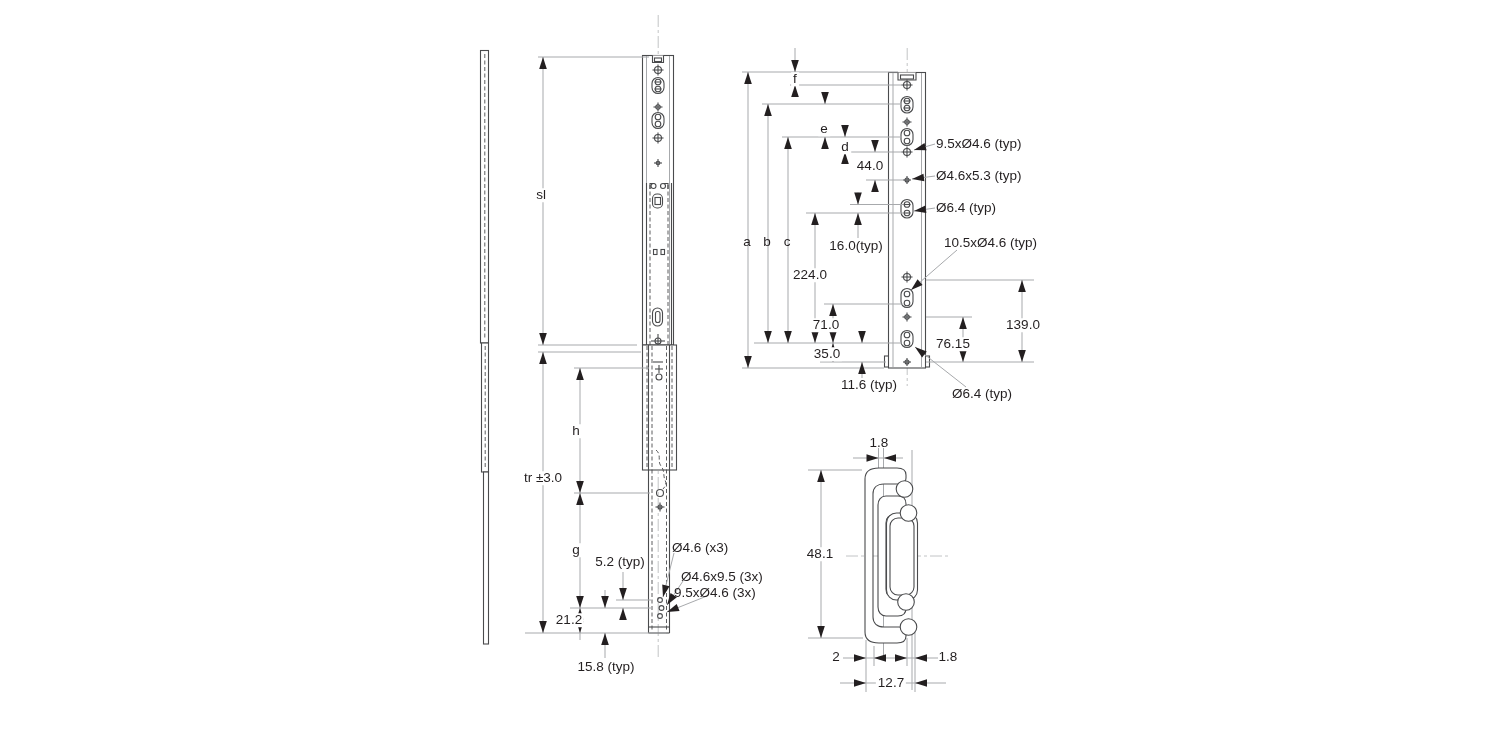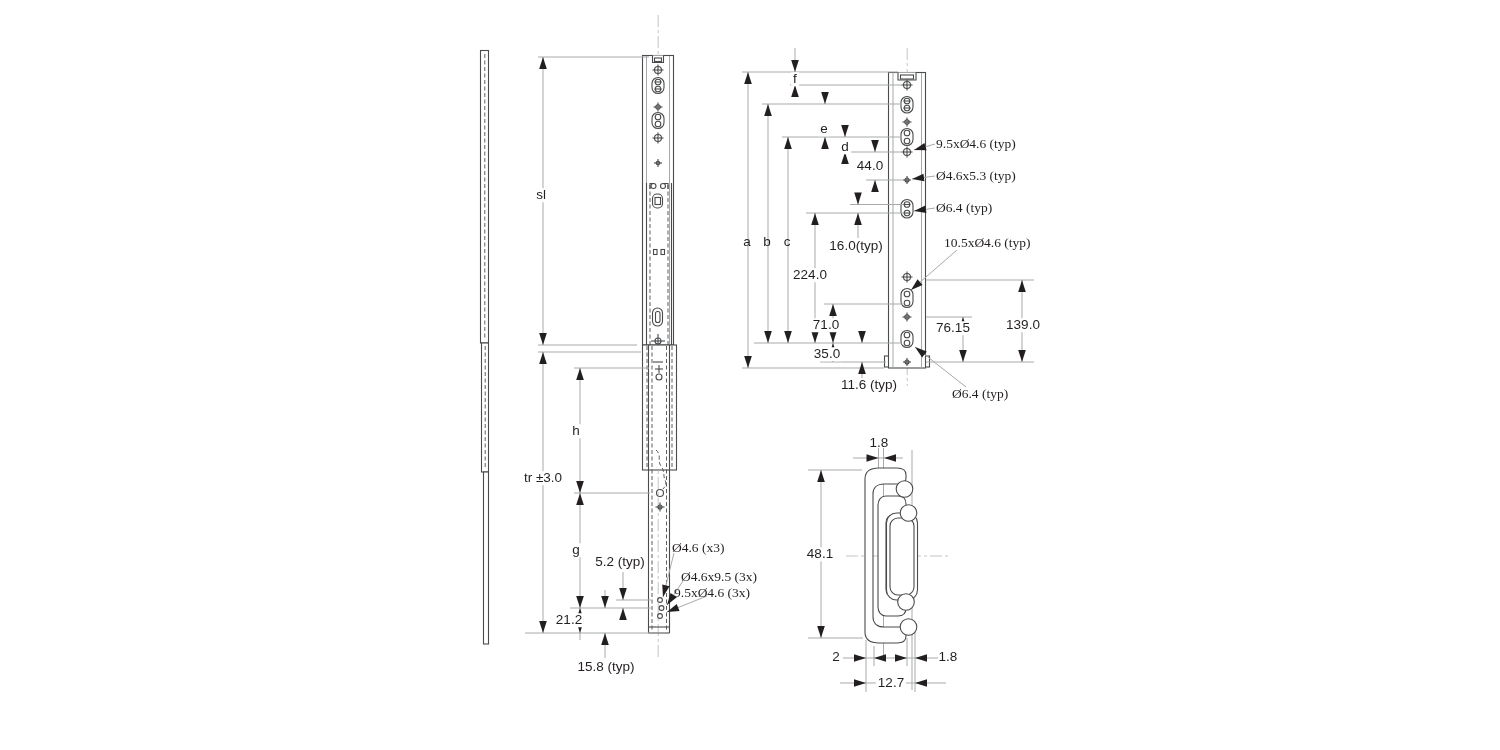--- a/index.html
+++ b/index.html
@@ -1,21 +1,21 @@
 <!DOCTYPE html>
 <html><head>
 <meta charset="utf-8">
 <style>
   html,body{margin:0;padding:0;background:#fff;}
   #canvas{position:relative;width:1500px;height:750px;background:#ffffff;overflow:hidden;
           font-family:"Liberation Sans", sans-serif;}
   #linework{position:absolute;left:0;top:0;}
   .lbl{position:absolute;font-size:13.5px;color:#231f20;white-space:nowrap;
        transform:translate(-50%,-50%);line-height:1;}
-  .la{transform:translate(0,-50%);font-family:Liberation Serif, serif;}
+  .la{transform:translate(0,-50%);}
   .bg{background:#ffffff;padding:0 2px;}
   
   .o{stroke:#4a4b4d;stroke-width:1.1;fill:none;}
   .of{stroke:#4a4b4d;stroke-width:1.1;fill:#ffffff;}
   .dm{stroke:#a7a9ac;stroke-width:1;fill:none;}
   .cl{stroke:#c2c4c6;stroke-width:1;fill:none;stroke-dasharray:12 3 3 3;}
   .dh{stroke:#4a4b4d;stroke-width:0.9;fill:none;stroke-dasharray:4 2.5;}
 </style>
 </head>
 <body>
@@ -349,21 +349,21 @@
 <span class="lbl" style="left:787px;top:242px">c</span>
 <span class="lbl bg" style="left:795px;top:79px">f</span>
 <span class="lbl bg" style="left:824px;top:129px">e</span>
 <span class="lbl bg" style="left:845px;top:147px">d</span>
 <span class="lbl bg" style="left:870px;top:166px">44.0</span>
 <span class="lbl" style="left:856px;top:246px">16.0(typ)</span>
 <span class="lbl bg" style="left:810px;top:275px">224.0</span>
 <span class="lbl bg" style="left:826px;top:325px">71.0</span>
 <span class="lbl bg" style="left:827px;top:354px">35.0</span>
 <span class="lbl" style="left:869px;top:385px">11.6 (typ)</span>
-<span class="lbl bg" style="left:953px;top:328px">76.15</span>
+<span class="lbl bg" style="left:953px;top:344px">76.15</span>
 <span class="lbl bg" style="left:1023px;top:325px">139.0</span>
 <span class="lbl la" style="left:936px;top:144px">9.5xØ4.6 (typ)</span>
 <span class="lbl la" style="left:936px;top:176px">Ø4.6x5.3 (typ)</span>
 <span class="lbl la" style="left:936px;top:208px">Ø6.4 (typ)</span>
 <span class="lbl la" style="left:944px;top:243px">10.5xØ4.6 (typ)</span>
 <span class="lbl la" style="left:952px;top:394px">Ø6.4 (typ)</span>
 
 <span class="lbl" style="left:879px;top:443px">1.8</span>
 <span class="lbl bg" style="left:820px;top:554px">48.1</span>
 <span class="lbl" style="left:836px;top:657px">2</span>

